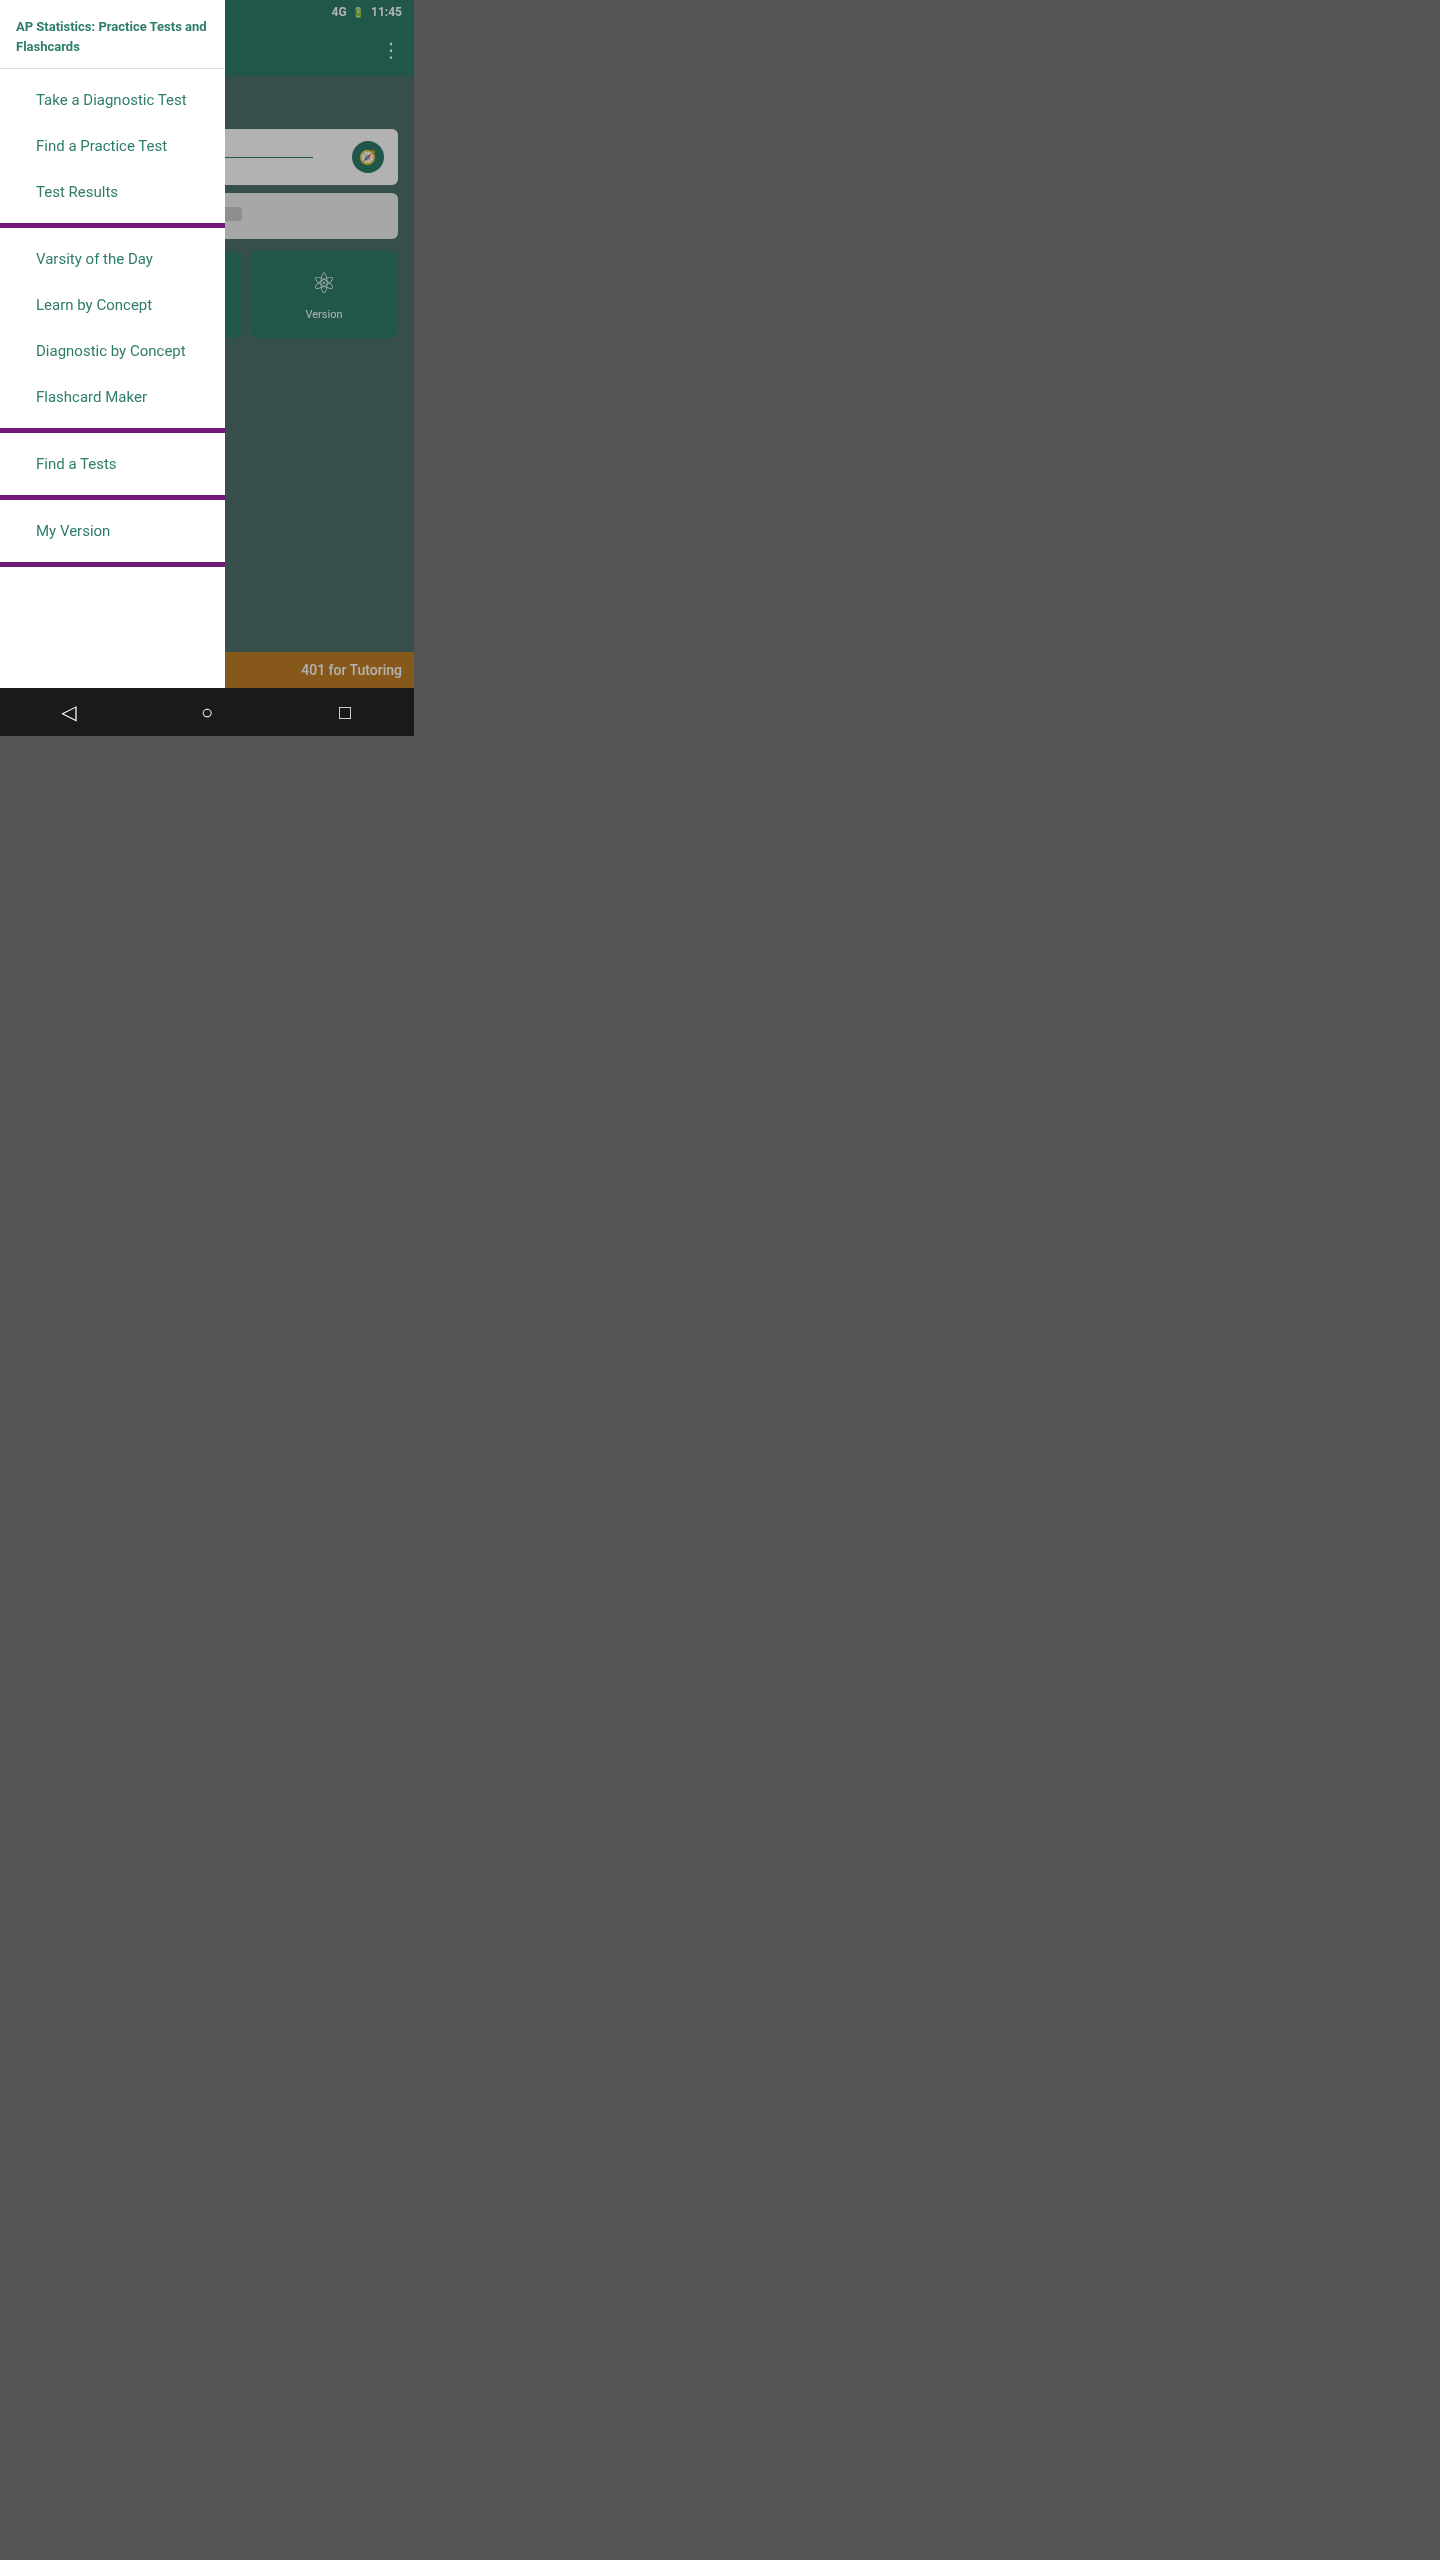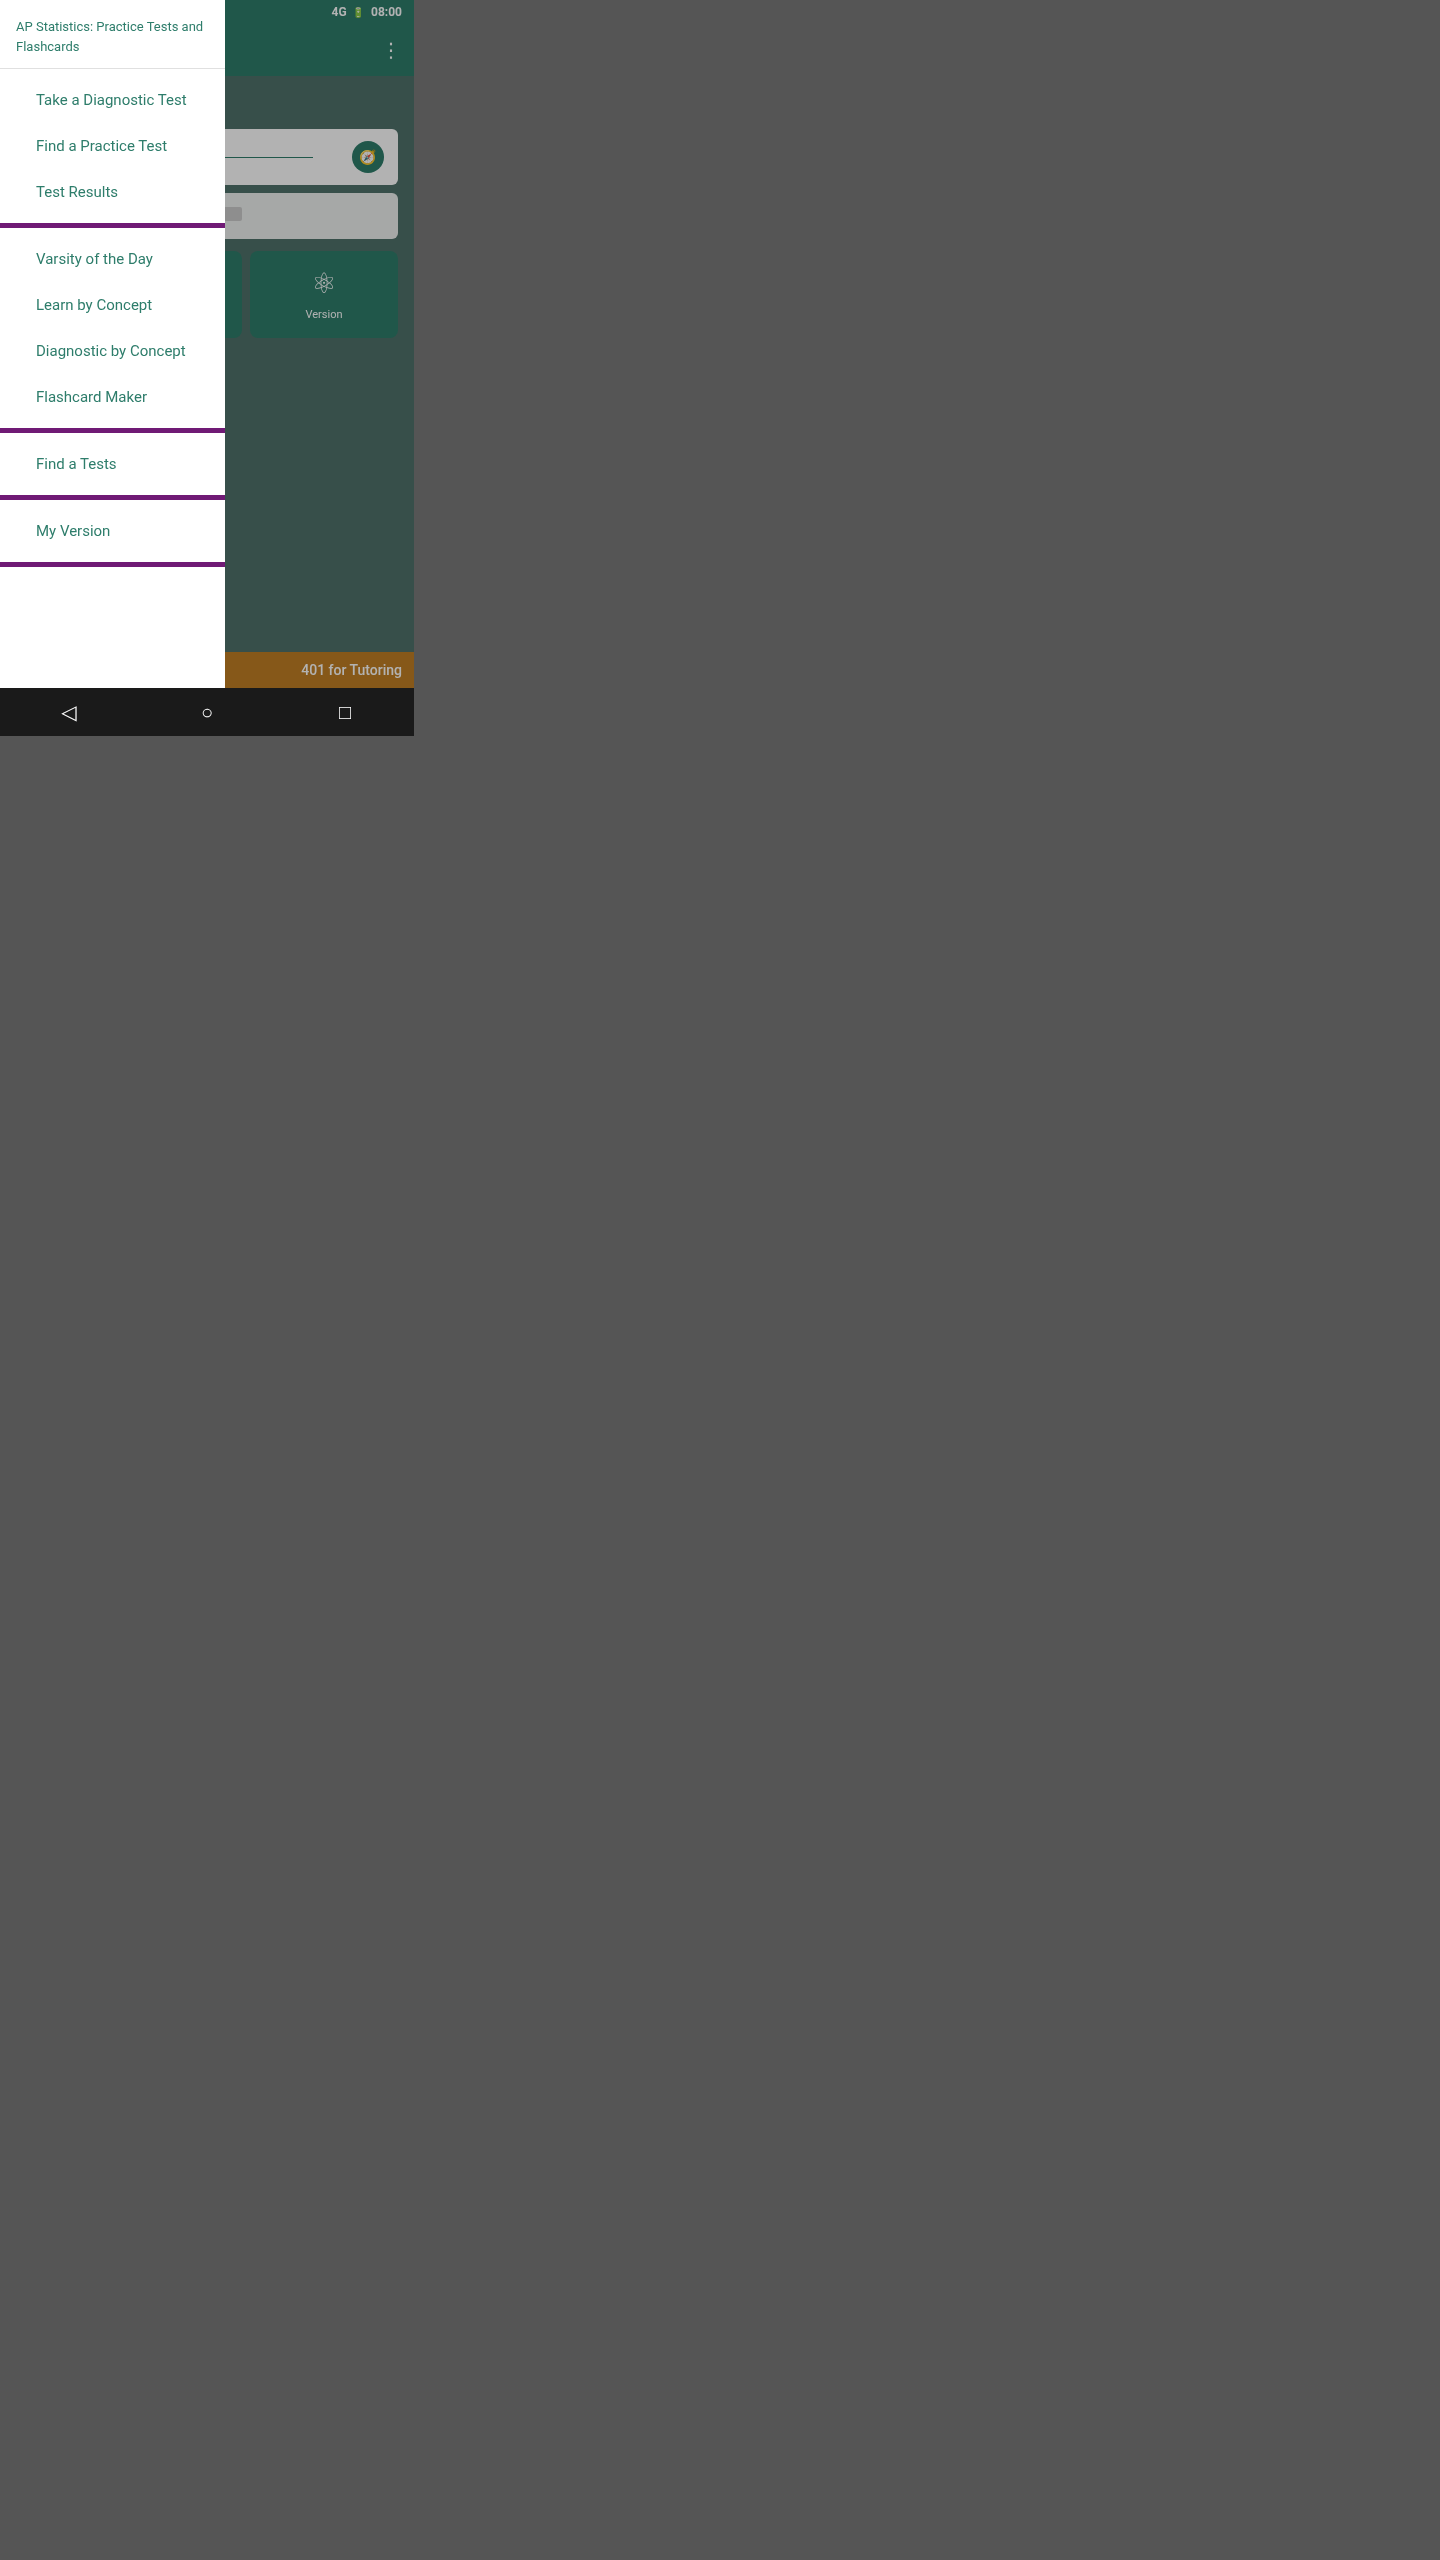--- a/index.html
+++ b/index.html
@@ -231,21 +231,21 @@
 
     
     .drawer-header {
       padding: 16px 16px 12px 16px;
       border-bottom: 1px solid #e0e0e0;
     }
 
     .drawer-header-text {
       color: #2e7d6b;
       font-size: 13px;
-      font-weight: 400;
+      font-weight: 700;
       line-height: 1.3;
     }
 
     
     .drawer-section {
       border-bottom: 5px solid #701a75;
       padding: 8px 0;
     }
 
     .drawer-item {
@@ -281,21 +281,21 @@
       width: 28px;
       height: 28px;
     }
   </style>
 </head>
 <body>
 
 <div class="status-bar">
   <span class="status-bar-text">4G</span>
   <span class="status-icon">🔋</span>
-  <span class="status-bar-text">08:00</span>
+  <span class="status-bar-text">11:45</span>
 </div>
 
 <div class="app-header">
   <span class="header-back">←</span>
   <svg class="logo-svg" viewBox="0 0 28 28" fill="none">
     <circle cx="14" cy="14" r="12" stroke="white" stroke-width="2" fill="none"></circle>
     <circle cx="14" cy="14" r="5" fill="white"></circle>
     <circle cx="14" cy="14" r="2" fill="#2e7d6b"></circle>
   </svg>
   <span class="header-title">Varsity Tutors</span>

